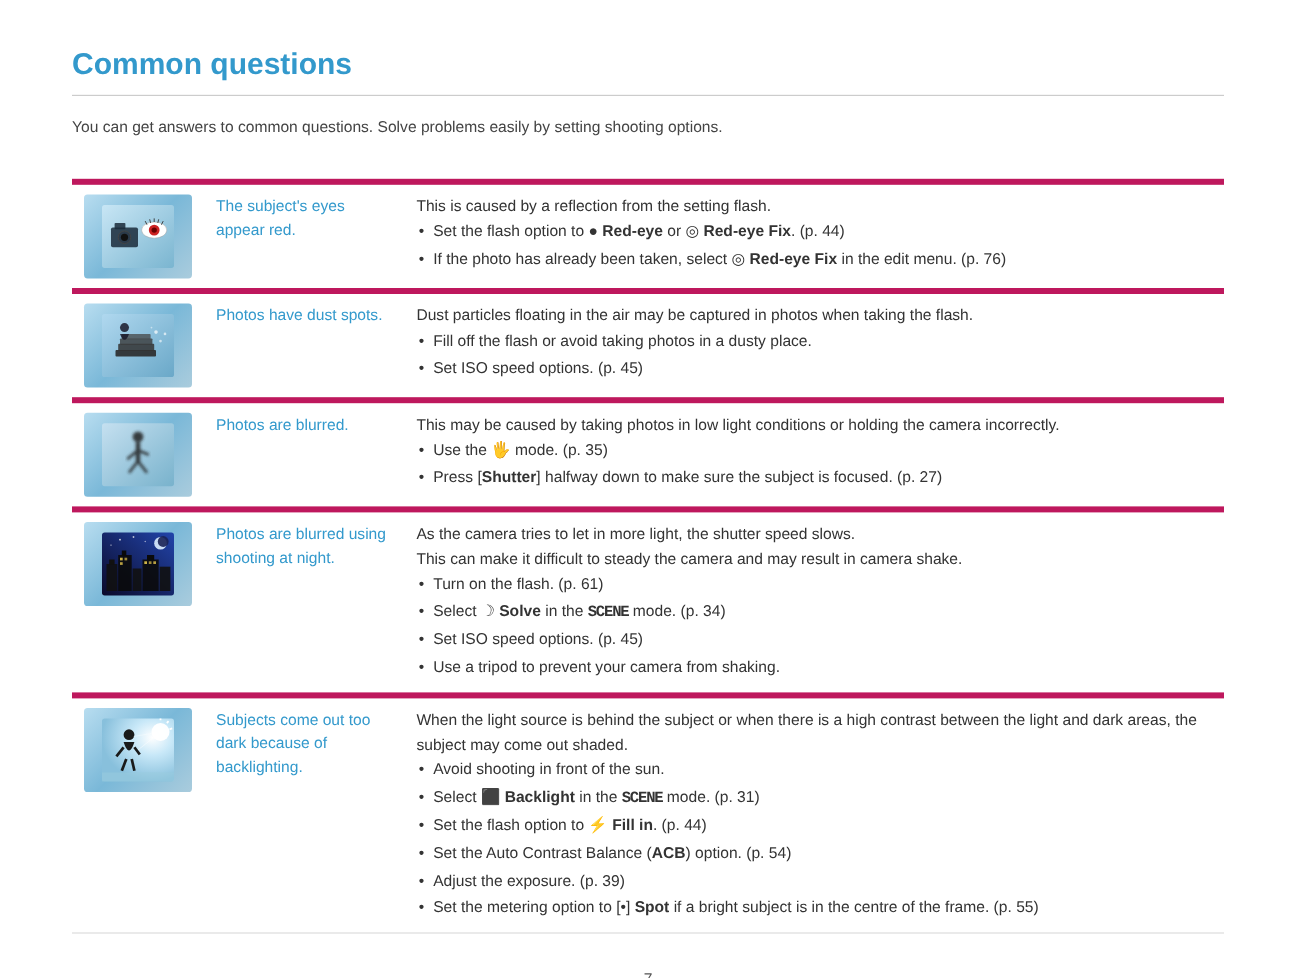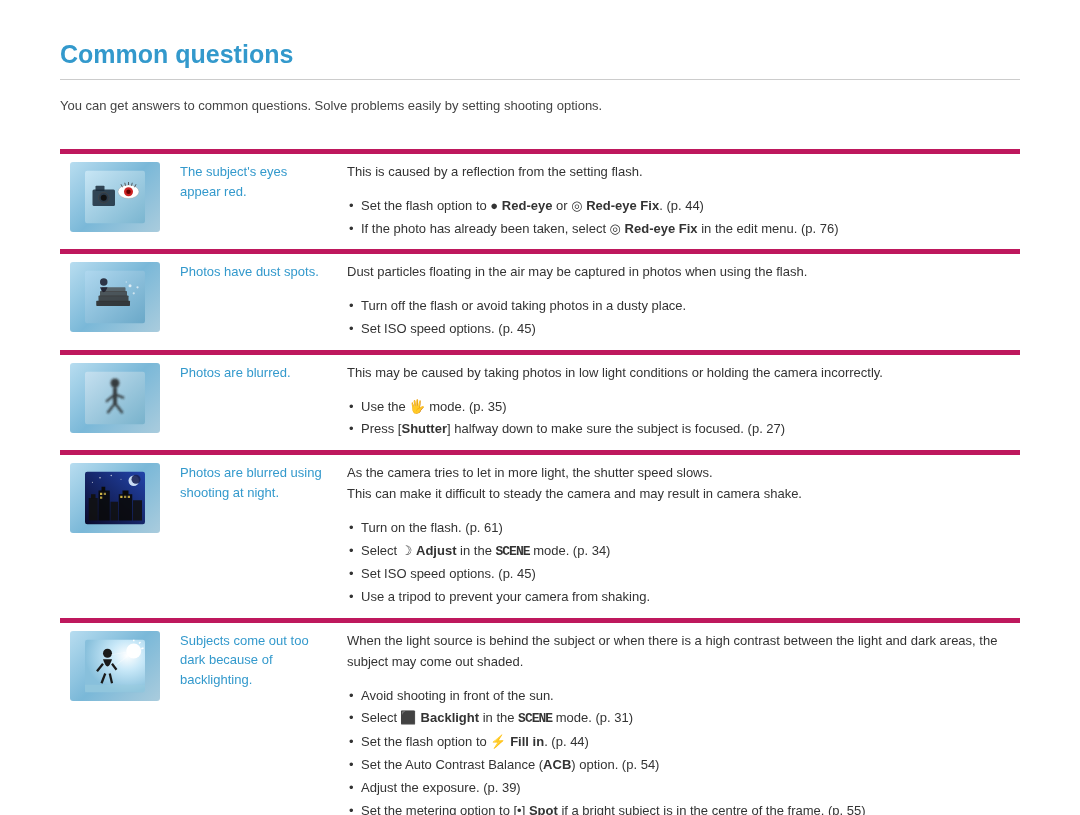--- a/index.html
+++ b/index.html
@@ -71,21 +71,21 @@
       overflow: hidden;
       position: relative;
     }
     .img-placeholder svg {
       width: 60px;
       height: 60px;
     }
     ul {
       list-style: none;
       padding-left: 0;
-      margin-top: 13px;
+      margin-top: 0;
     }
     ul li {
       padding-left: 14px;
       position: relative;
       margin-bottom: 2px;
     }
     ul li::before {
       content: "•";
       position: absolute;
       left: 2px;
@@ -177,23 +177,23 @@
 
           <circle cx="25" cy="15" r="5" fill="#1a1a2a" opacity="0.85"></circle>
           <path d="M20 22 Q25 35 30 22 Z" fill="#1a1a2a" opacity="0.85"></path>
         </svg>
       </div>
     </td>
     <td class="label-cell">
       <span class="label-link">Photos have dust spots.</span>
     </td>
     <td class="content-cell">
-      <span>Dust particles floating in the air may be captured in photos when using the flash.</span>
-      <ul>
-        <li>Turn off the flash or avoid taking photos in a dusty place.</li>
+      <span>Dust particles floating in the air may be captured in photos when taking the flash.</span>
+      <ul>
+        <li>Fill off the flash or avoid taking photos in a dusty place.</li>
         <li>Set ISO speed options. (p. 45)</li>
       </ul>
     </td>
   </tr>
 
   <tr>
     <td class="img-cell">
       <div class="img-placeholder">
         <svg viewBox="0 0 80 70">
           <defs>
@@ -269,21 +269,21 @@
       </div>
     </td>
     <td class="label-cell">
       <span class="label-link">Photos are blurred using shooting at night.</span>
     </td>
     <td class="content-cell">
       <span>As the camera tries to let in more light, the shutter speed slows.</span><br>
       <span>This can make it difficult to steady the camera and may result in camera shake.</span>
       <ul>
         <li>Turn on the flash. (p. 61)</li>
-        <li>Select ☽ <strong>Adjust</strong> in the <span class="scene-text">SCENE</span> mode. (p. 34)</li>
+        <li>Select ☽ <strong>Solve</strong> in the <span class="scene-text">SCENE</span> mode. (p. 34)</li>
         <li>Set ISO speed options. (p. 45)</li>
         <li>Use a tripod to prevent your camera from shaking.</li>
       </ul>
     </td>
   </tr>
 
   <tr>
     <td class="img-cell">
       <div class="img-placeholder">
         <svg viewBox="0 0 80 70">

